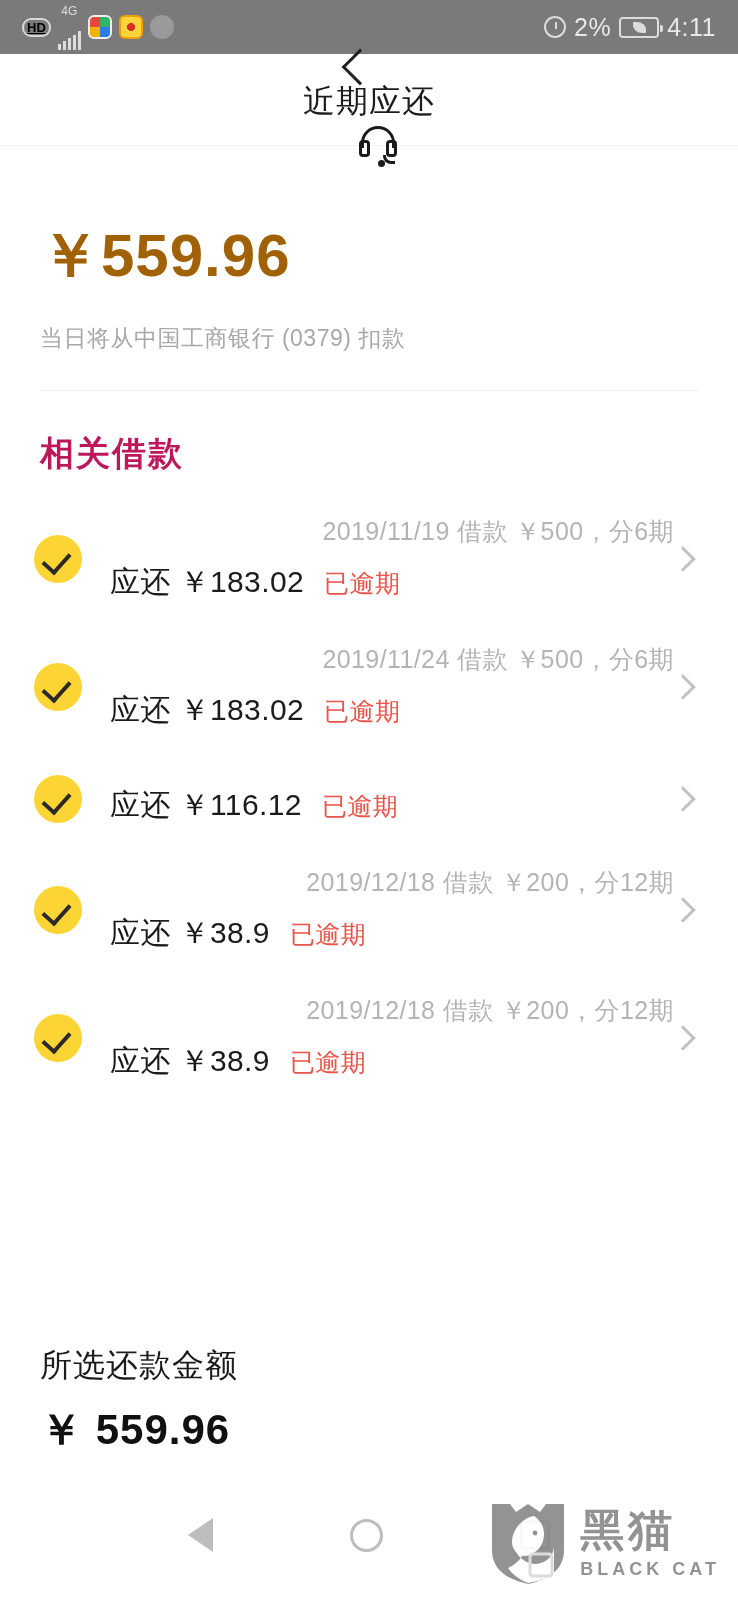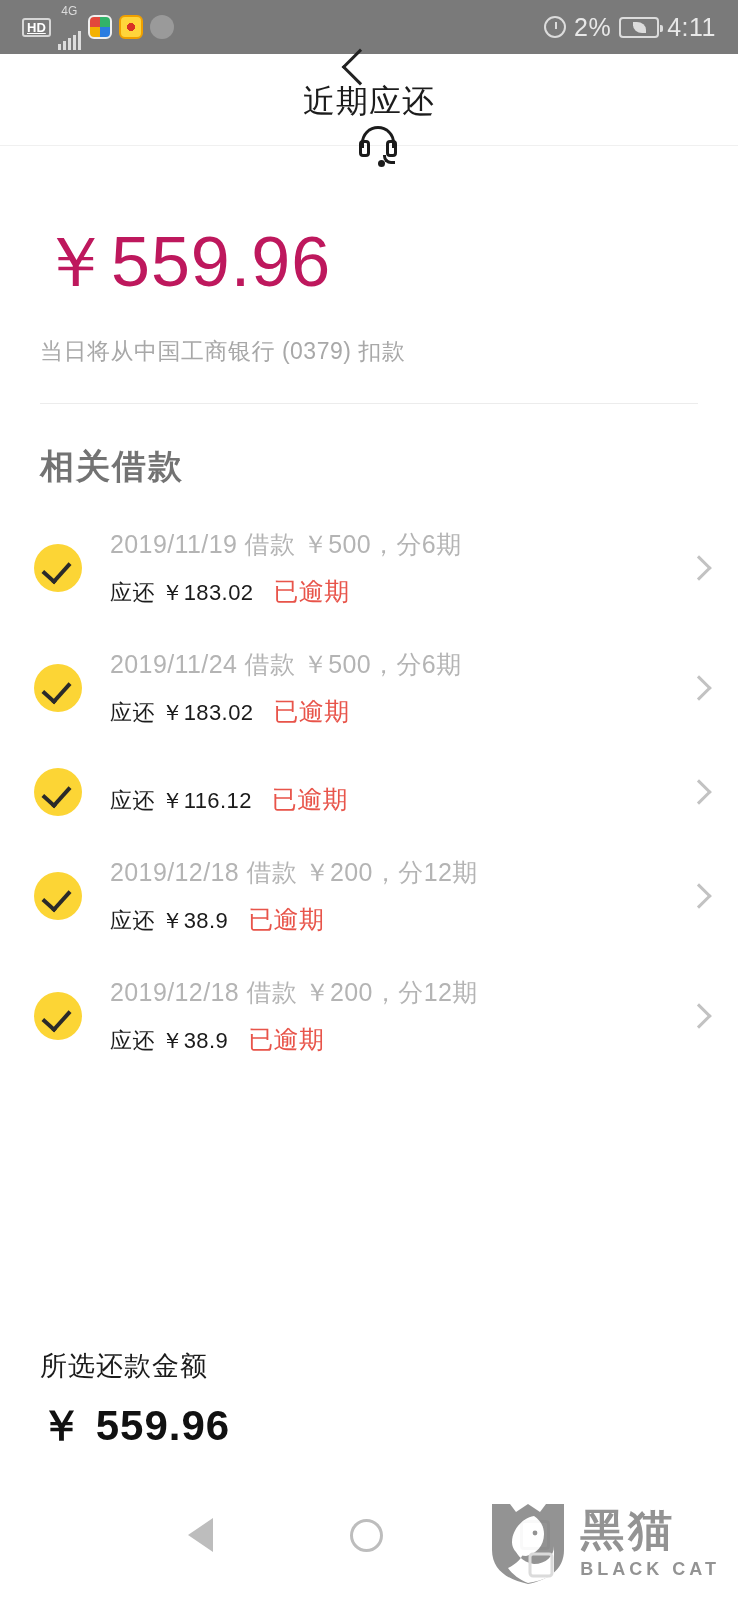--- a/index.html
+++ b/index.html
@@ -13,21 +13,21 @@
 
   
   .statusbar {
     height: 54px; background: #7a7a7a; color: #e8e8e8;
     display: flex; align-items: center; justify-content: space-between;
     padding: 0 22px;
   }
   .sb-left { display:flex; align-items:center; gap:7px; }
   .sb-right { display:flex; align-items:center; gap:8px; font-size:25px; letter-spacing:.5px; }
   .hd-badge {
-    border:2px solid #d6d6d6; border-radius:3px; color:#ffffff;
+    border:2px solid #d6d6d6; border-radius:9px; color:#000000;
     font-size:13px; font-weight:bold; padding:1px 3px; line-height:1;text-decoration:underline;
   }
   .net-wrap { display:flex; align-items:center; gap:2px;flex-direction:column; }
   .net-label { font-size:12px; color:#dcdcdc; line-height:1; margin-bottom:11px; }
   .bars { display:flex; align-items:flex-end; gap:2px; height:20px; }
   .bars i { width:3px; background:#dcdcdc; display:block; }
   .bars i:nth-child(1){height:6px}.bars i:nth-child(2){height:9px}
   .bars i:nth-child(3){height:12px}.bars i:nth-child(4){height:15px}
   .bars i:nth-child(5){height:19px}
   .app-ic { width:24px; height:24px; border-radius:6px; display:block; }
@@ -54,53 +54,53 @@
   .headset .ear-l, .headset .ear-r { position:absolute; top:16px; width:11px; height:17px;
      border:3.5px solid #1b1b1b; border-radius:4px; }
   .headset .ear-l { left:2px; } .headset .ear-r { right:2px; }
   .headset .mic { position:absolute; right:4px; top:31px; width:12px; height:9px;
      border-left:3.5px solid #1b1b1b; border-bottom:3.5px solid #1b1b1b; border-radius:0 0 0 8px; }
   .headset .mic-dot { position:absolute; right:14px; top:36px; width:7px; height:7px; background:#1b1b1b; border-radius:50%; }
 
   
   .summary { padding: 44px 40px 0 40px; }
   .sum-title { font-size:36px; font-weight:bold; color:#1b1b1b; letter-spacing:2px; }
-  .sum-amount { font-size:70px; font-weight:normal; color:#be185d; margin-top:26px; letter-spacing:1px; }
+  .sum-amount { font-size:60px; font-weight:bold; color:#a16207; margin-top:26px; letter-spacing:1px; }
   .sum-note { font-size:23px; color:#a8a8a8; margin-top:26px; letter-spacing:.5px; }
   .divider { height:1px; background:#ececec; margin:36px 40px 0 40px; }
 
   
-  .sec-title { font-size:34px; font-weight:bold; color:#737373; padding:40px 16px 0 40px; letter-spacing:2px; }
+  .sec-title { font-size:34px; font-weight:bold; color:#be185d; padding:40px 16px 0 40px; letter-spacing:2px; }
   .loan-list { margin-top:18px; }
-  .loan-row { display:flex; align-items:center; padding:20px 16px 20px 34px; }
+  .loan-row { display:flex; align-items:center; padding:20px 32px 20px 34px;text-align:right; }
   .check {
     width:48px; height:48px; border-radius:50%; background:#FCD535;
     flex:0 0 48px; position:relative; margin-right:28px;
   }
   .check::after {
     content:""; position:absolute; left:14px; top:12px; width:13px; height:22px;
     border-right:4.5px solid #2a2a2a; border-bottom:4.5px solid #2a2a2a;
     transform: rotate(42deg);
   }
   .loan-body { flex:1 1 auto; }
   .loan-meta { font-size:25px; color:#b4b4b4; letter-spacing:.4px; }
   .loan-line2 { margin-top:14px; display:flex; align-items:baseline; gap:20px; }
-  .loan-due { font-size:22px; color:#1b1b1b; letter-spacing:.4px; }
+  .loan-due { font-size:30px; color:#1b1b1b; letter-spacing:.4px; }
   .loan-status { font-size:25px; color:#e8544a; letter-spacing:.4px; }
   .row-chev { width:18px; height:18px; border-top:3px solid #c2c2c2; border-right:3px solid #c2c2c2;
               transform: rotate(45deg); flex:0 0 18px; margin-right:14px; }
 
   
   .bottombar {
     position:absolute; left:0; right:0; bottom:130px; height:138px;
     background:#fff; display:flex; align-items:center; justify-content:space-between;
     padding: 0 44px 0 40px;
   }
   .bb-left {}
-  .bb-label { font-size:27px; color:#1b1b1b; letter-spacing:1px; }
+  .bb-label { font-size:32px; color:#1b1b1b; letter-spacing:1px; }
   .bb-amount { font-size:42px; font-weight:bold; color:#111; margin-top:14px; letter-spacing:1px; }
   .repay-btn {
     width:284px; height:96px; border-radius:18px; background:#FCD535; border:none;
     color:#1b1b1b; font-size:32px; font-weight:bold; letter-spacing:3px;
     font-family:"Liberation Sans","DejaVu Sans",sans-serif; cursor:pointer;
   }
 
   
   .navbar {
     position:absolute; left:0; right:0; bottom:0; height:130px; background:#fff;

